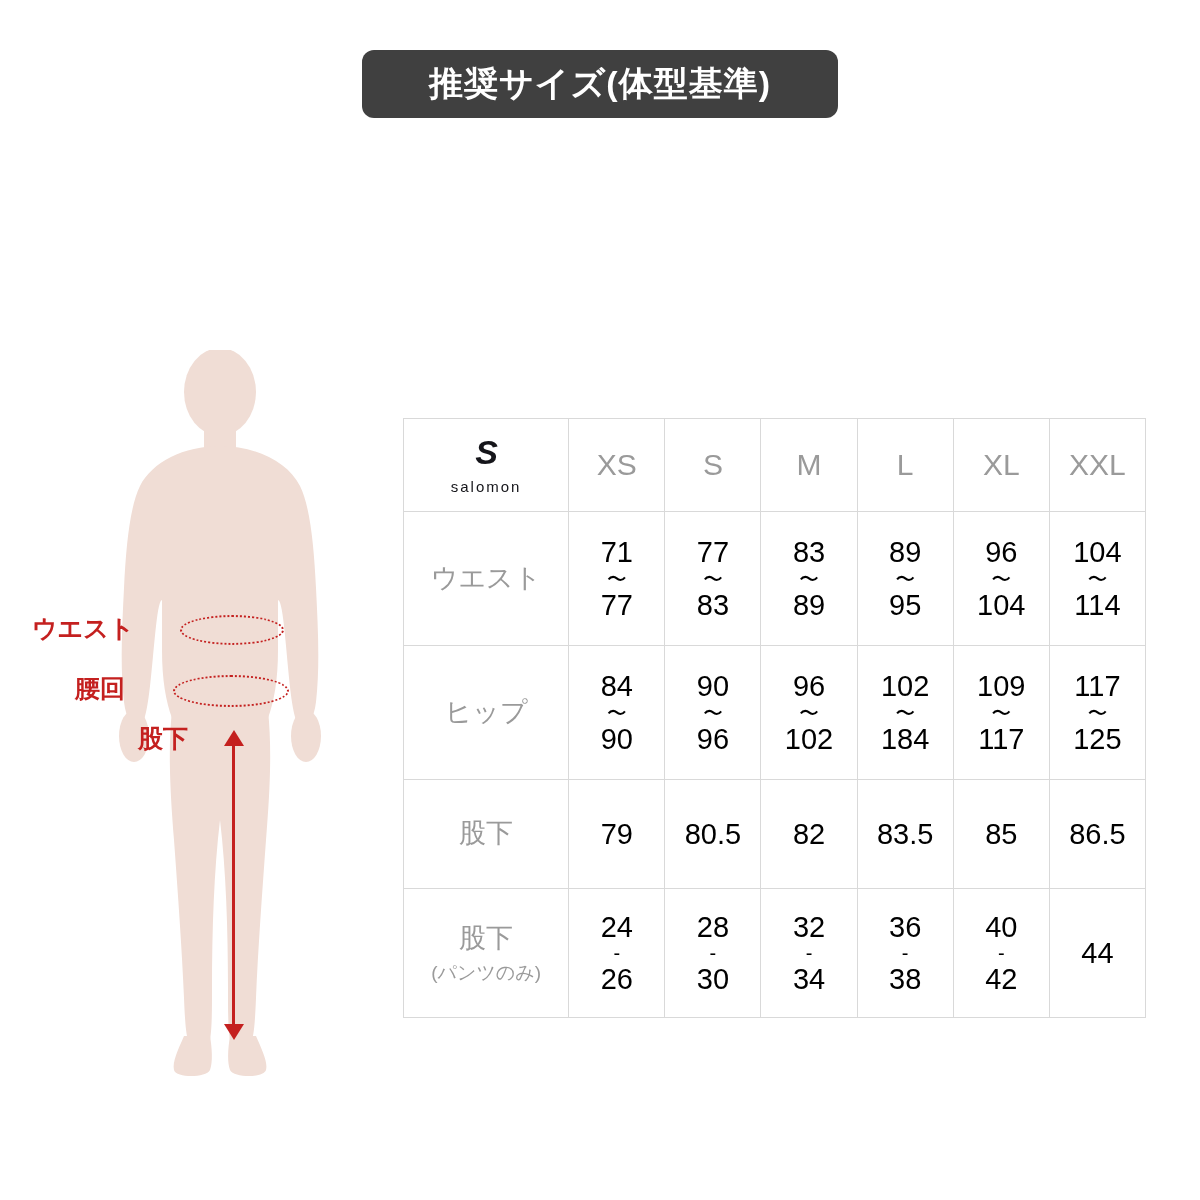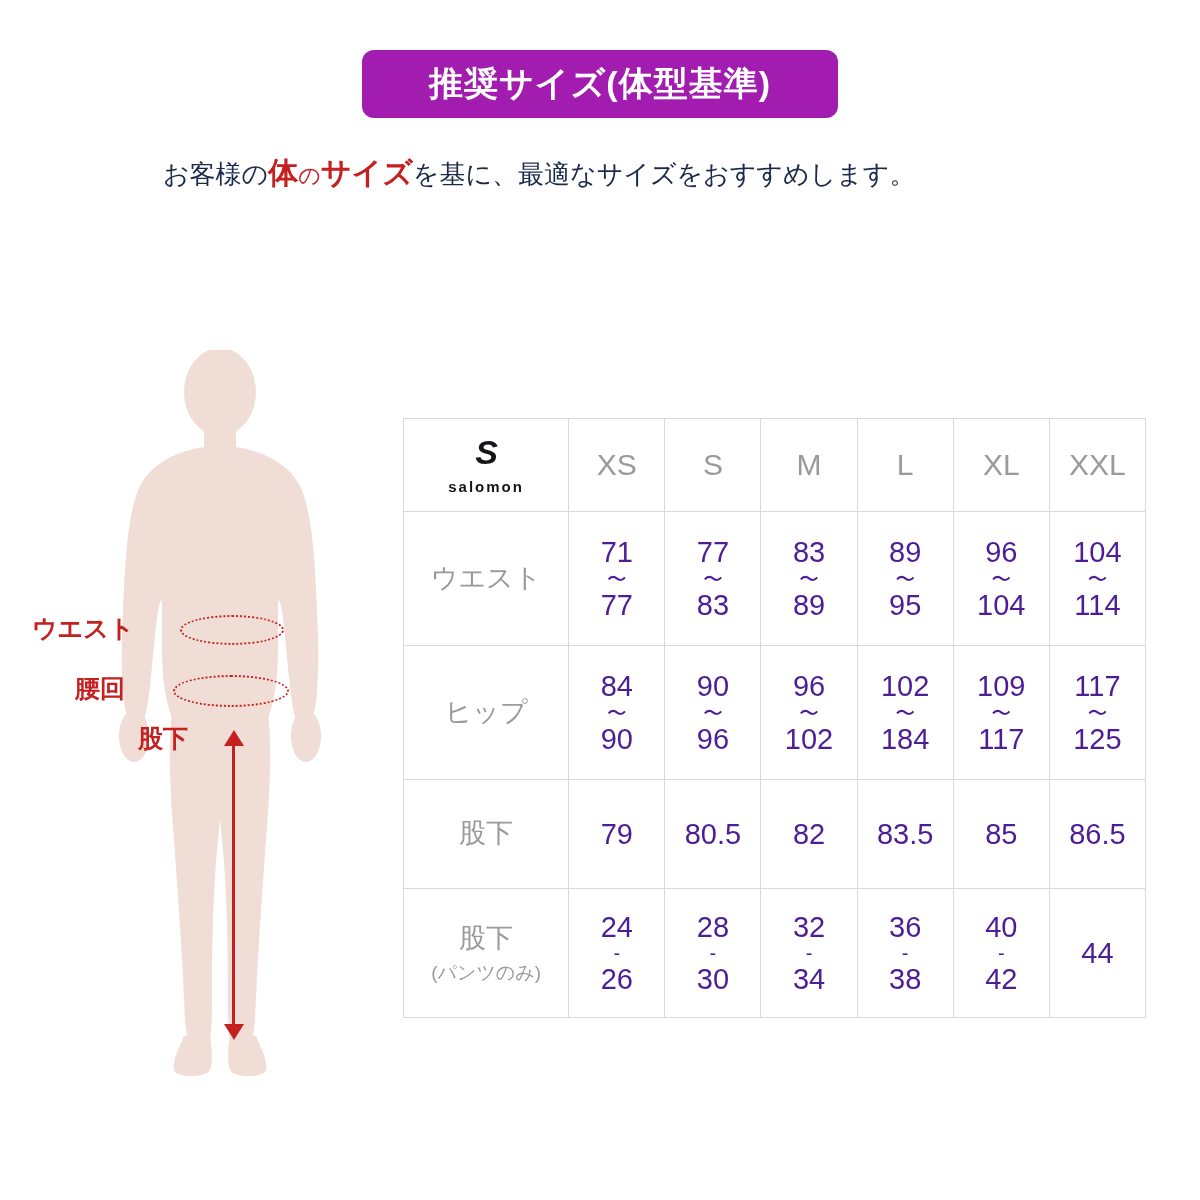--- a/index.html
+++ b/index.html
@@ -16,21 +16,21 @@
     overflow: hidden;
   }
 
   
   .header-banner {
     position: absolute;
     left: 362px;
     top: 50px;
     width: 476px;
     height: 68px;
-    background: #a21caf;
+    background: #404040;
     border-radius: 12px;
     display: flex;
     align-items: center;
     justify-content: center;
   }
   .header-banner .title {
     color: #ffffff;
     font-size: 34px;
     font-weight: bold;
     letter-spacing: 1px;
@@ -152,21 +152,21 @@
     font-size: 27px;
     font-weight: normal;
     line-height: 1.15;
   }
   .row-label .sub {
     display: block;
     font-size: 19px;
     margin-top: 8px;
   }
   .cell-val {
-    color: #4c1d95;
+    color: #000000;
     font-size: 29px;
     line-height: 1.18;
   }
   .cell-val .tilde {
     display: block;
     font-size: 20px;
     line-height: 0.9;
   }
   .cell-val .dash {
     display: block;
@@ -193,34 +193,31 @@
     color: #15151a;
     line-height: 1;
     letter-spacing: -1px;
     font-style: italic;
   }
   .logo-text {
     font-size: 15px;
     letter-spacing: 2px;
     color: #15151a;
     margin-top: 9px;
-    font-weight: bold;
+    font-weight: normal;
   }
 </style>
 </head>
 <body>
 
 <div class="header-banner">
   <span class="title">推奨サイズ(体型基準)</span>
 </div>
 
 <div class="intro">
-  <div class="intro-line">
-    <span>お客様の</span><span class="accent">体</span><span class="accent-small">の</span><span class="accent">サイズ</span><span>を基に、最適なサイズをおすすめします。</span>
-  </div>
 </div>
 
 <div class="figure-area">
 
   <svg class="body-svg" width="280" height="740" viewBox="0 0 280 740">
     <g fill="#f0ddd5">
 
       <ellipse cx="140" cy="42" rx="36" ry="44"></ellipse>
 
       <rect x="124" y="78" width="32" height="26"></rect>

